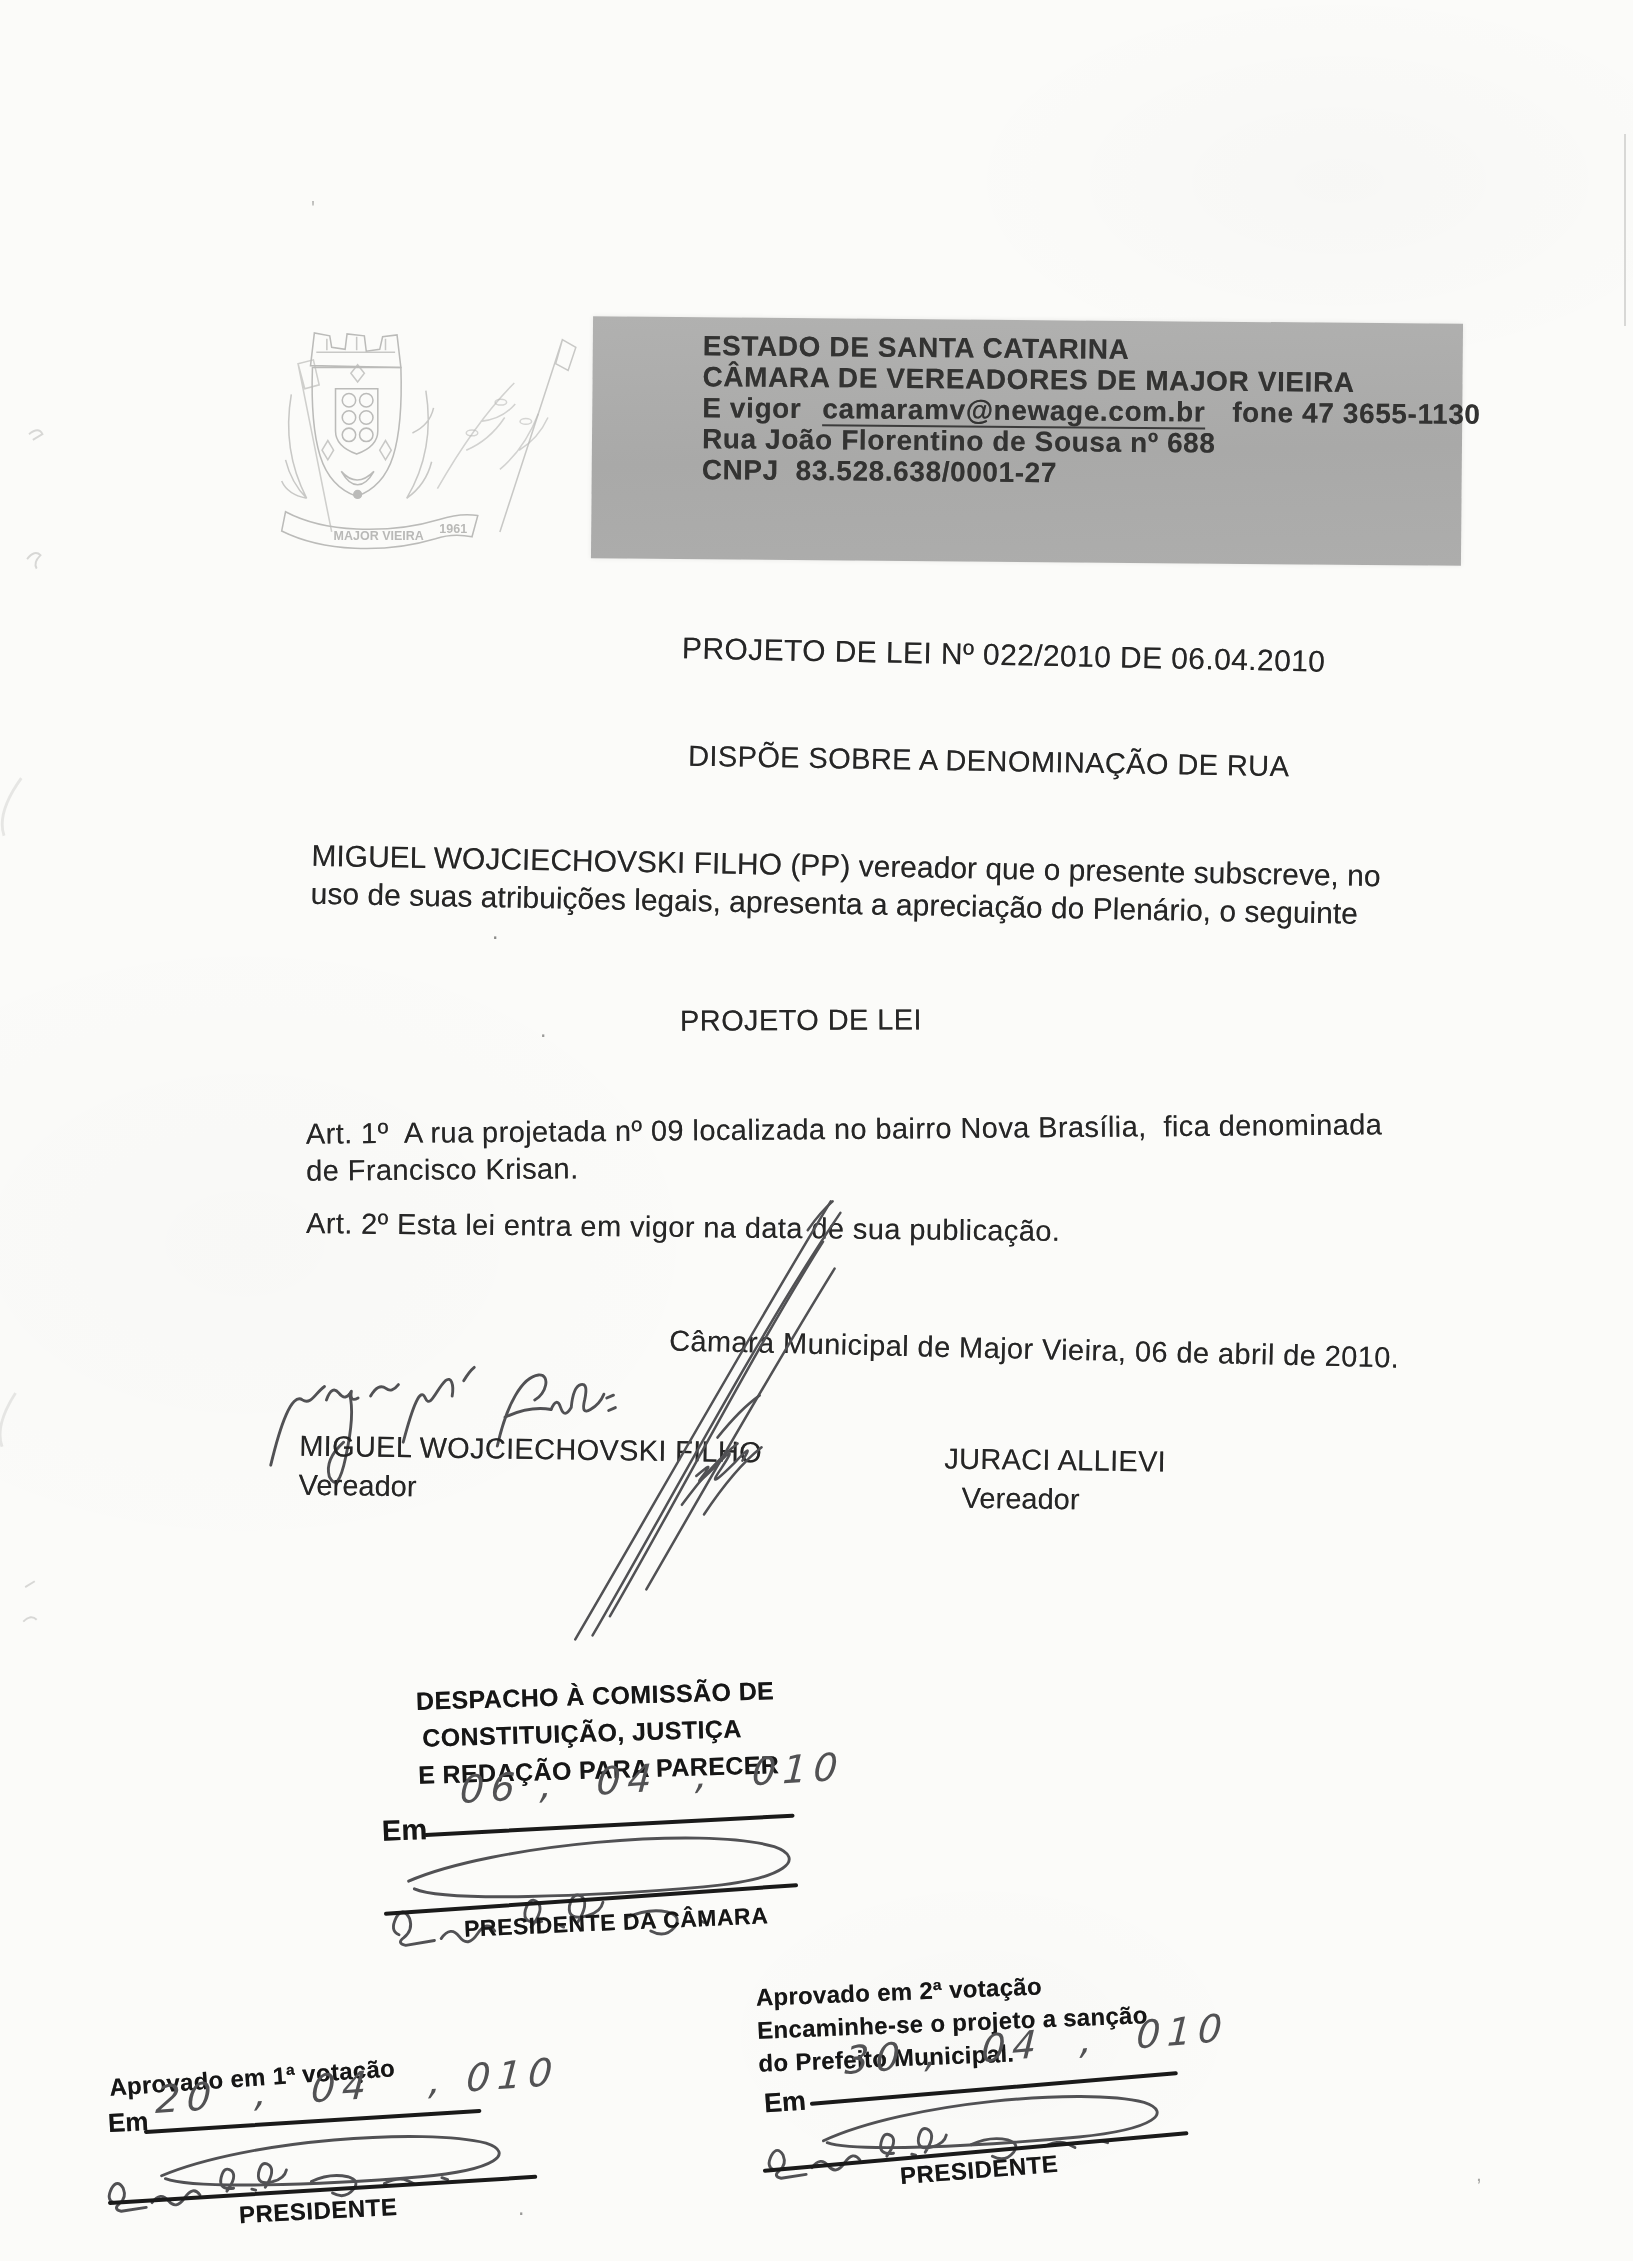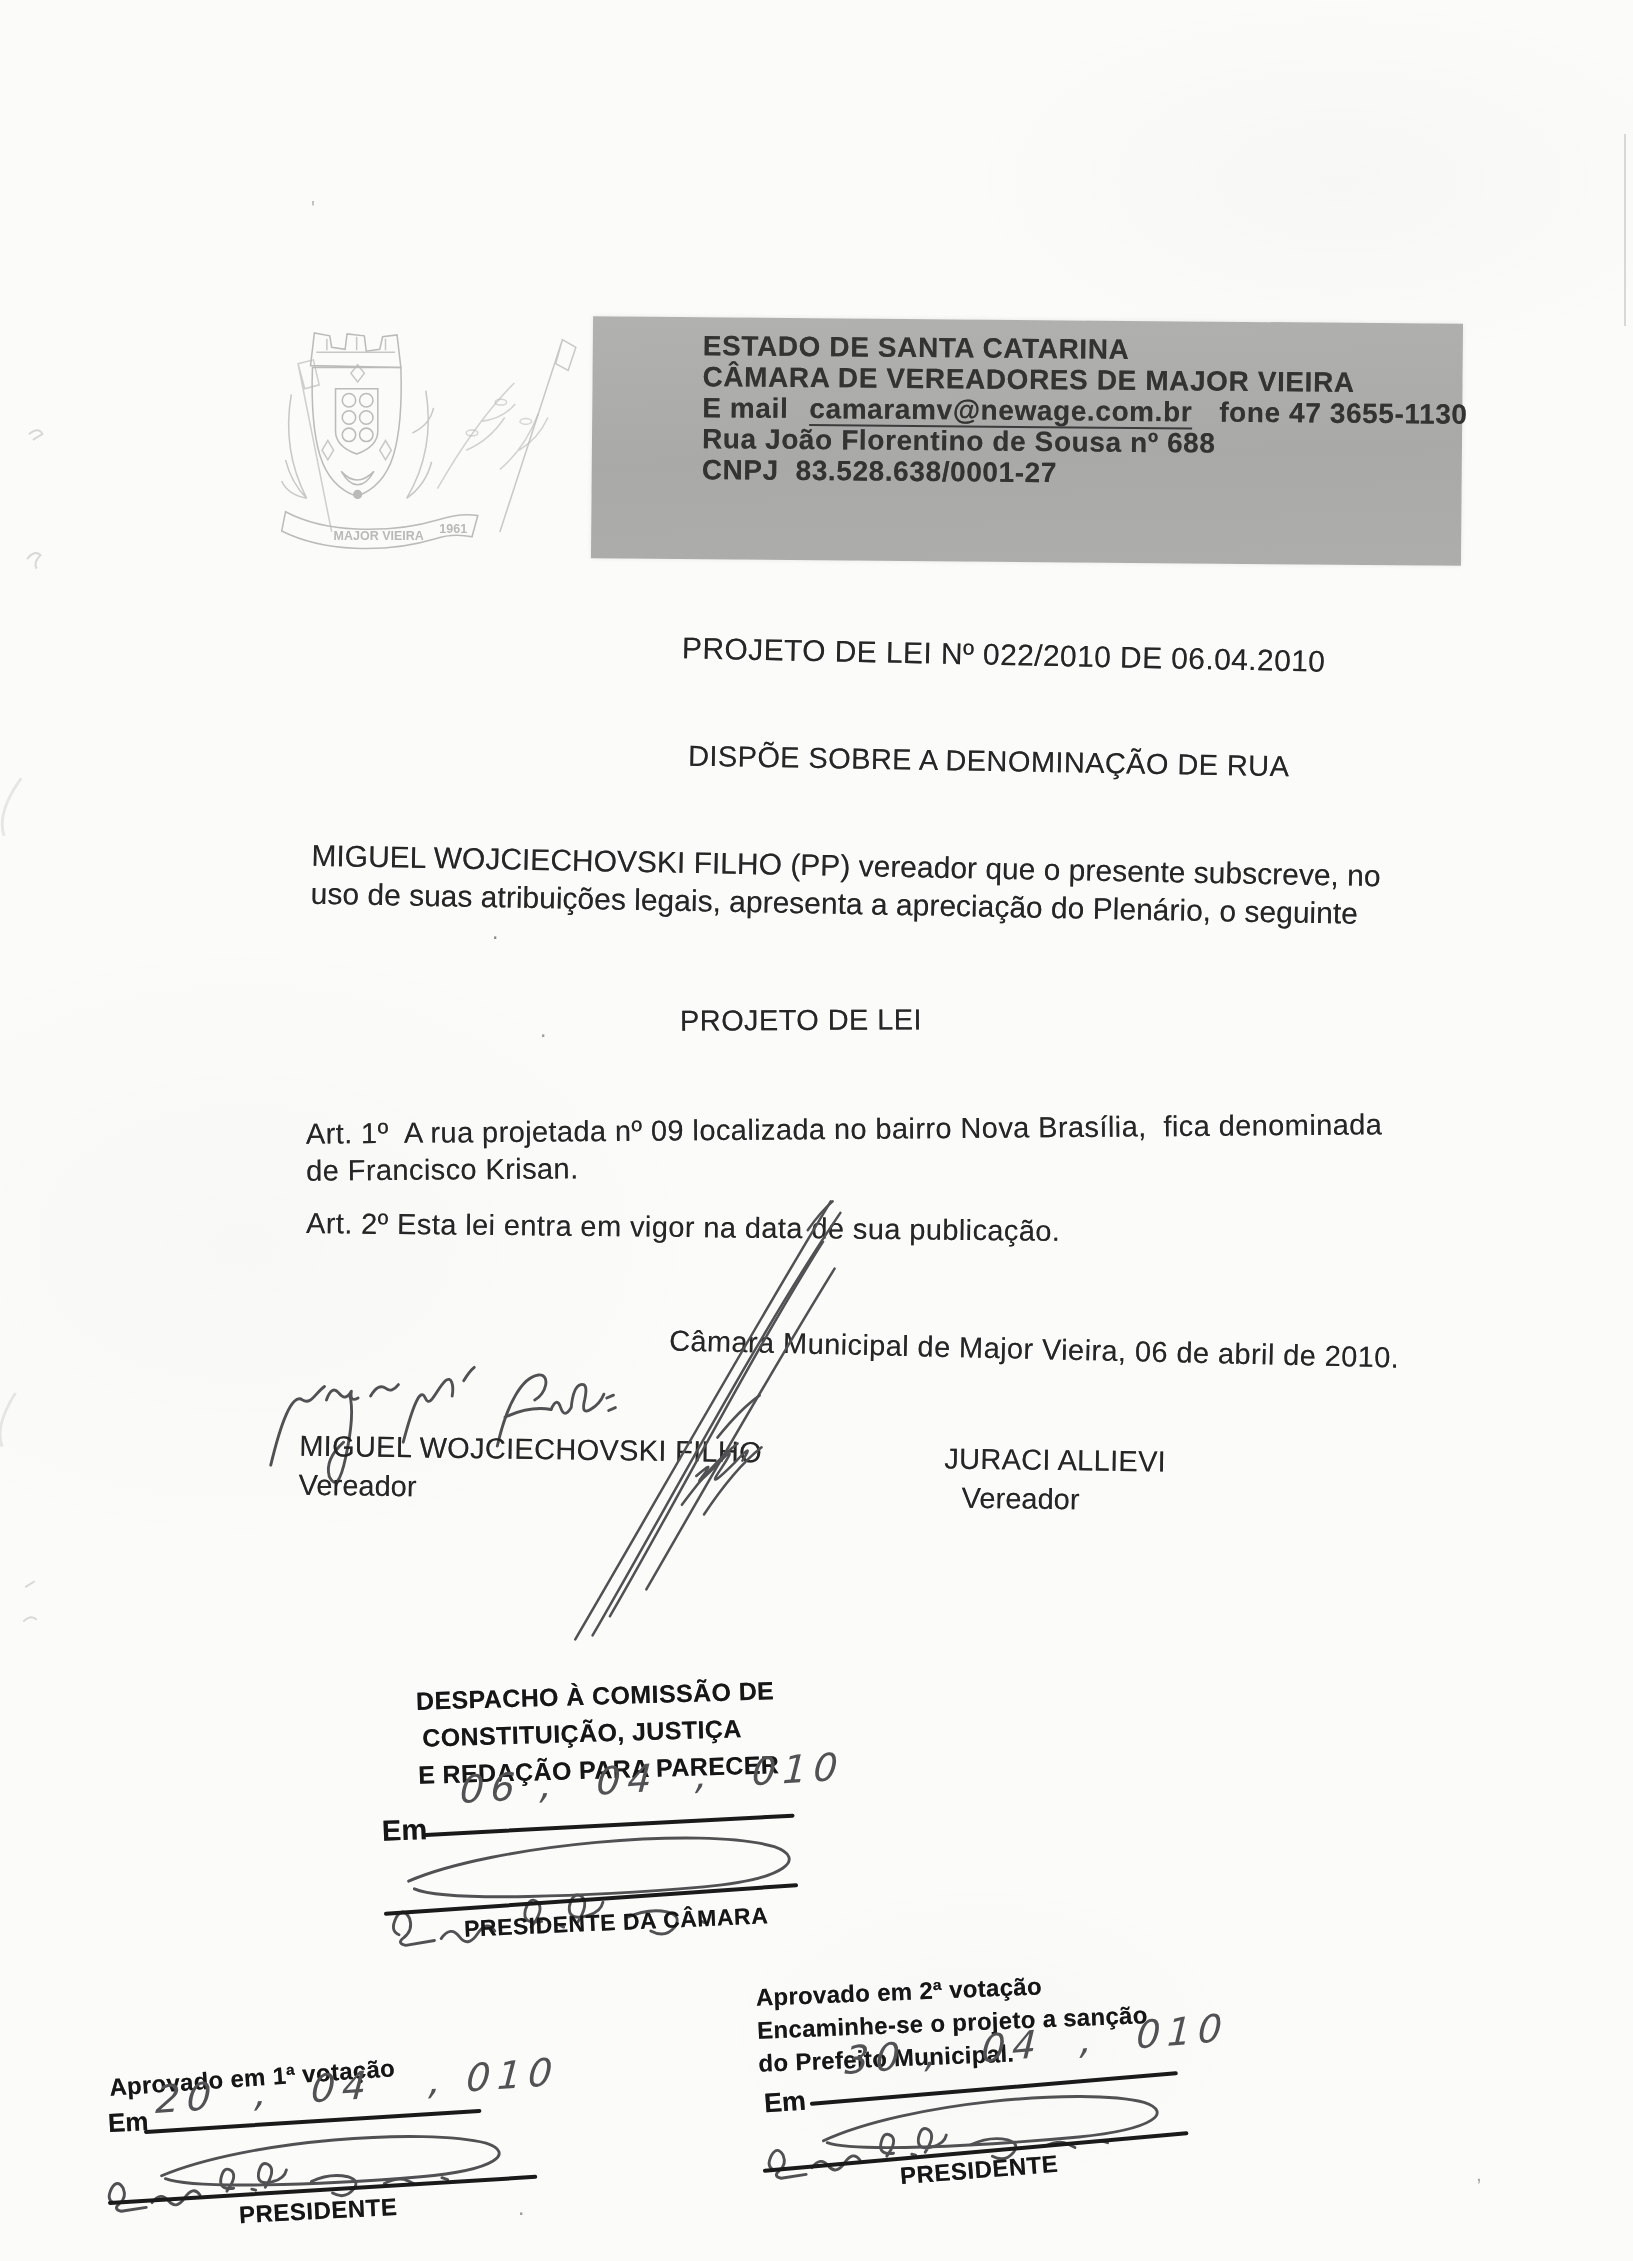--- a/index.html
+++ b/index.html
@@ -97,21 +97,21 @@
 
       <path d="M12,214 q30,16 74,18 q46,2 86,-10 q22,-7 40,-4 l-6,22 q-20,-4 -38,2 q-40,12 -84,10 q-44,-2 -76,-18 z"></path>
     </g>
     <text x="62" y="243" font-size="13" fill="#8a8a88" font-weight="bold">MAJOR VIEIRA</text>
     <text x="172" y="236" font-size="13" fill="#8a8a88" font-weight="bold">1961</text>
   </svg>
 
   <div class="abs header-block">
     <div class="hl">ESTADO DE SANTA CATARINA</div>
     <div class="hl">CÂMARA DE VEREADORES DE MAJOR VIEIRA</div>
-    <div class="hl"><span>E mail</span><span class="email">camaramv@newage.com.br</span><span class="phone-gap">fone 47 3655-1130</span></div>
+    <div class="hl"><span>E vigor</span><span class="email">camaramv@newage.com.br</span><span class="phone-gap">fone 47 3655-1130</span></div>
     <div class="hl">Rua João Florentino de Sousa nº 688</div>
     <div class="hl">CNPJ  83.528.638/0001-27</div>
   </div>
 
   <div class="abs t scan line title">PROJETO DE LEI Nº 022/2010 DE 06.04.2010</div>
   <div class="abs t scan line subject">DISPÕE SOBRE A DENOMINAÇÃO DE RUA</div>
 
   <div class="abs scan preamble">
     <div class="line">MIGUEL WOJCIECHOVSKI FILHO (PP) vereador que o presente subscreve, no</div>
     <div class="line">uso de suas atribuições legais, apresenta a apreciação do Plenário, o seguinte</div>

